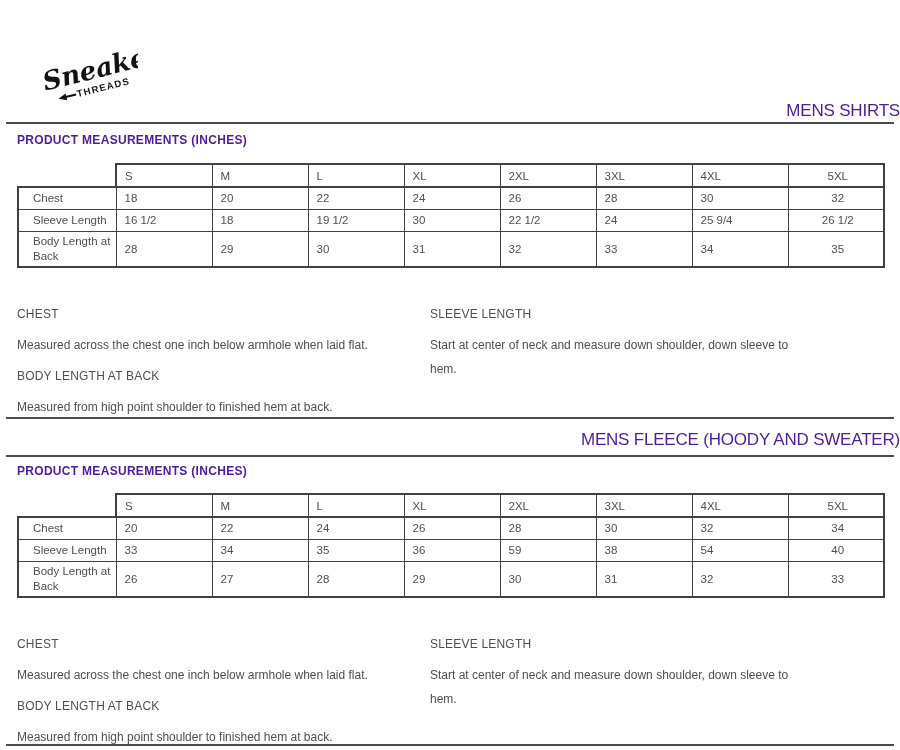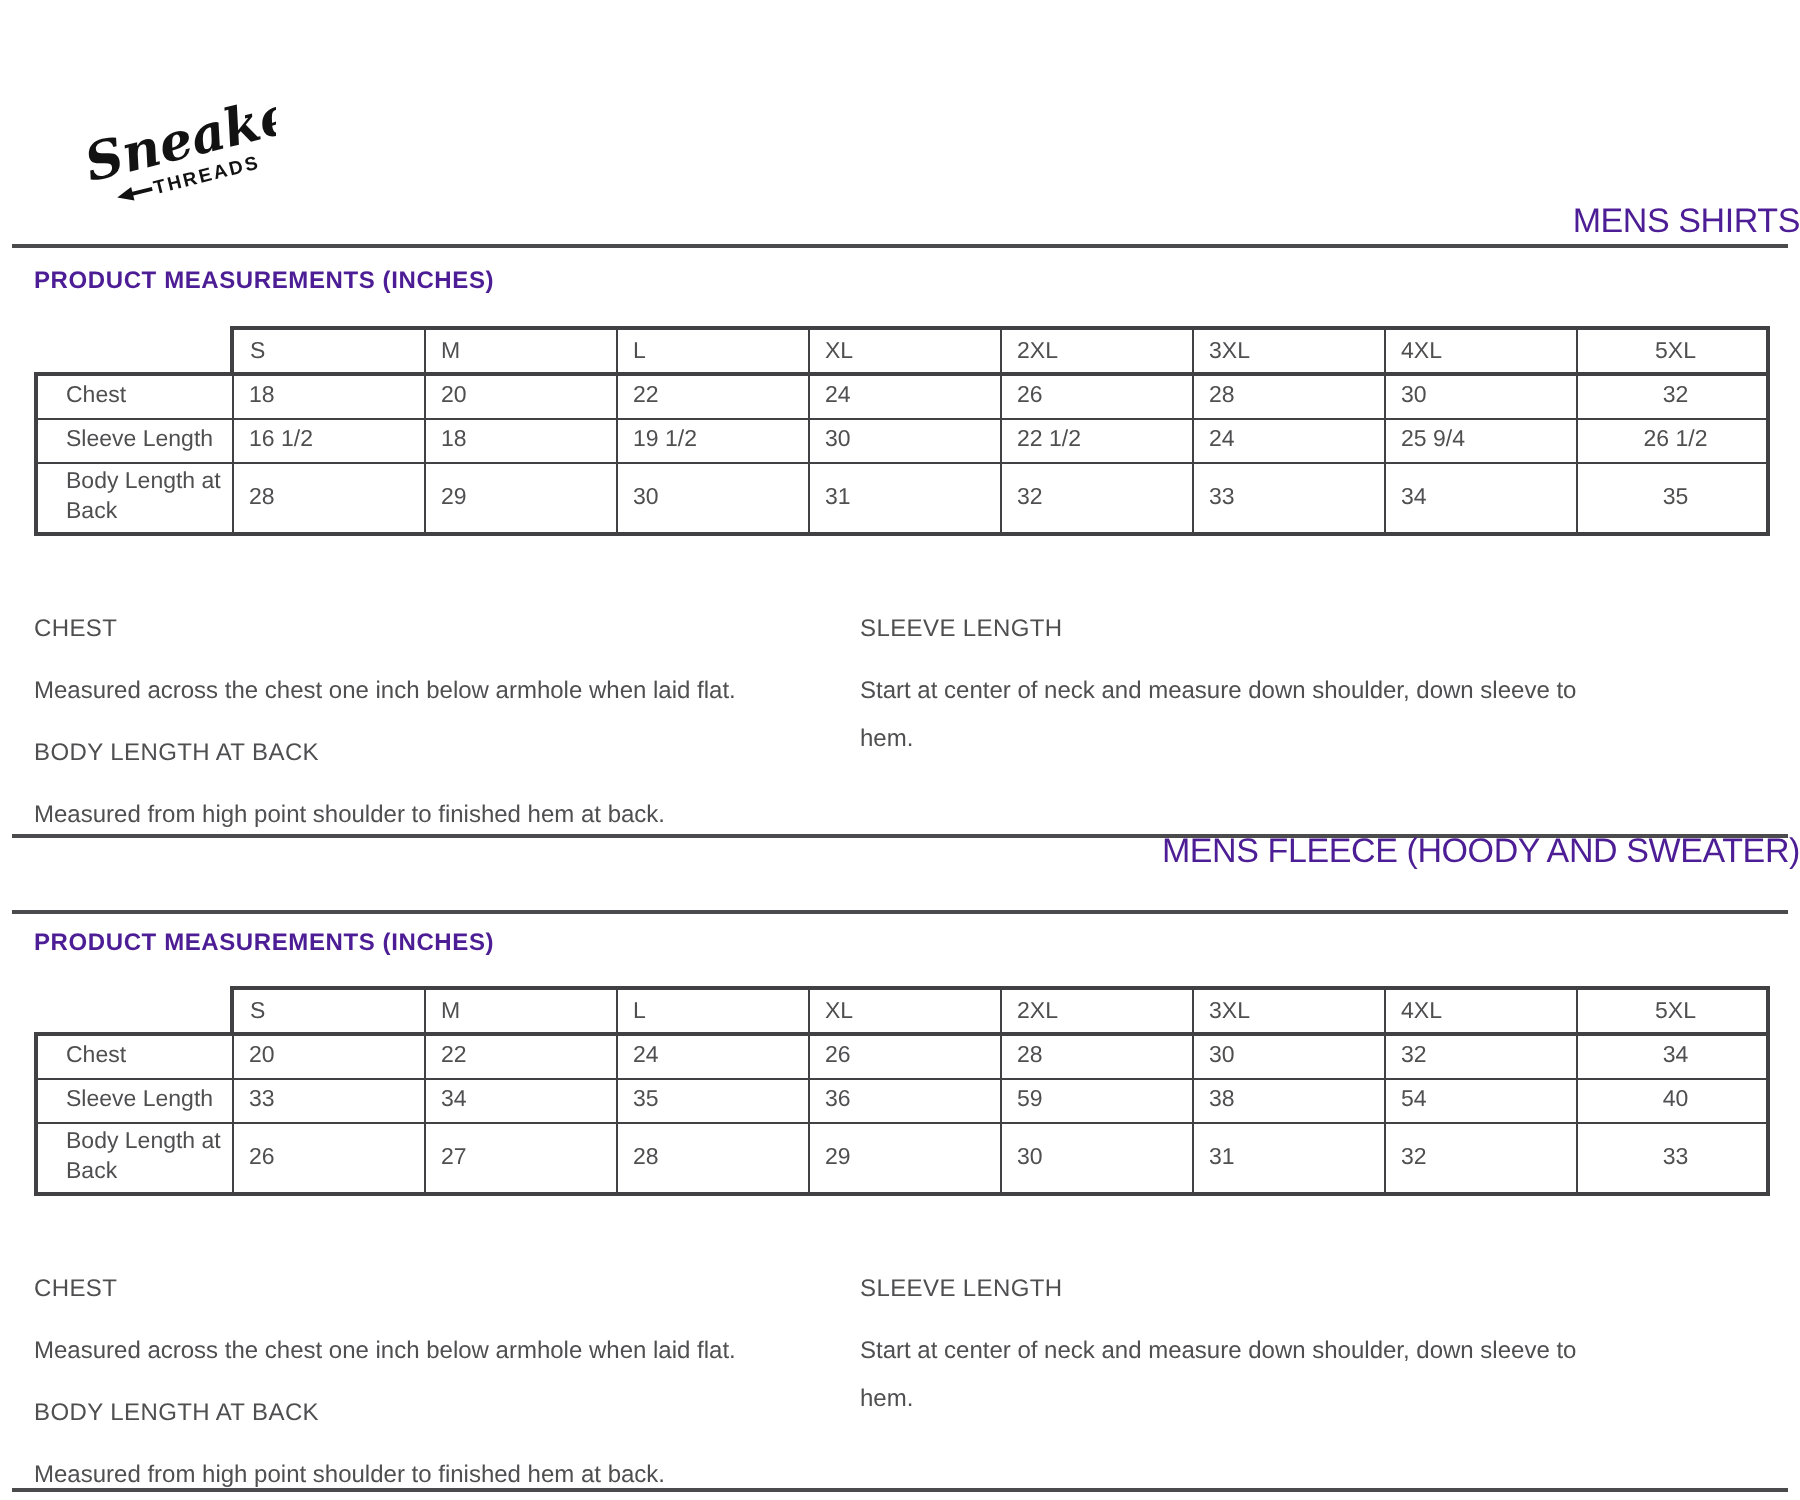--- a/index.html
+++ b/index.html
@@ -21,21 +21,21 @@
 
   
   .section-title {
     position: absolute; left: 0; width: 100%;
     text-align: right;
     font-size: 17px; font-weight: 400;
     letter-spacing: -0.2px;
     color: #4c1d95;
   }
   .title-shirts { top: 101px; }
-  .title-fleece { top: 416px; }
+  .title-fleece { top: 430px; }
 
   
   .rule { position: absolute; left: 6px; width: 888px; height: 2px; background: #4b4b4d; }
   .rule-1 { top: 122px; }
   .rule-2 { top: 417px; }
   .rule-3 { top: 455px; }
   .rule-4 { top: 744px; }
 
   
   .table-label {

